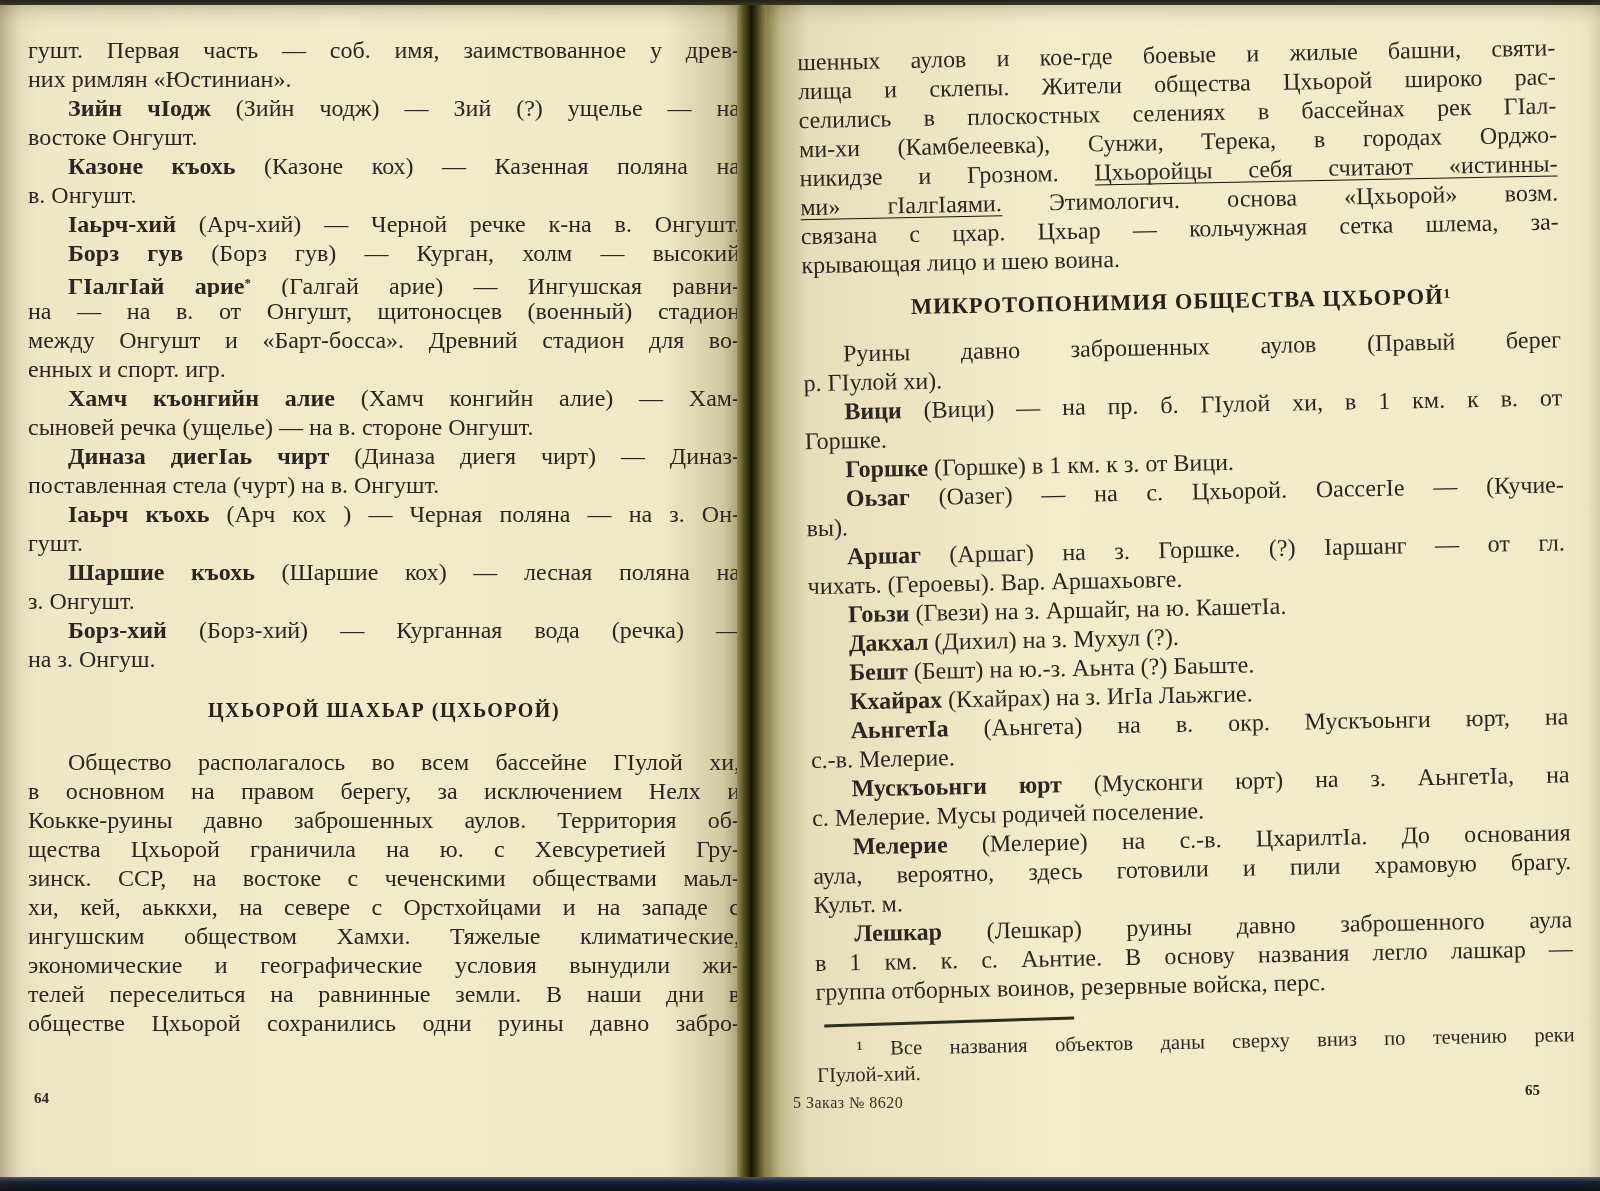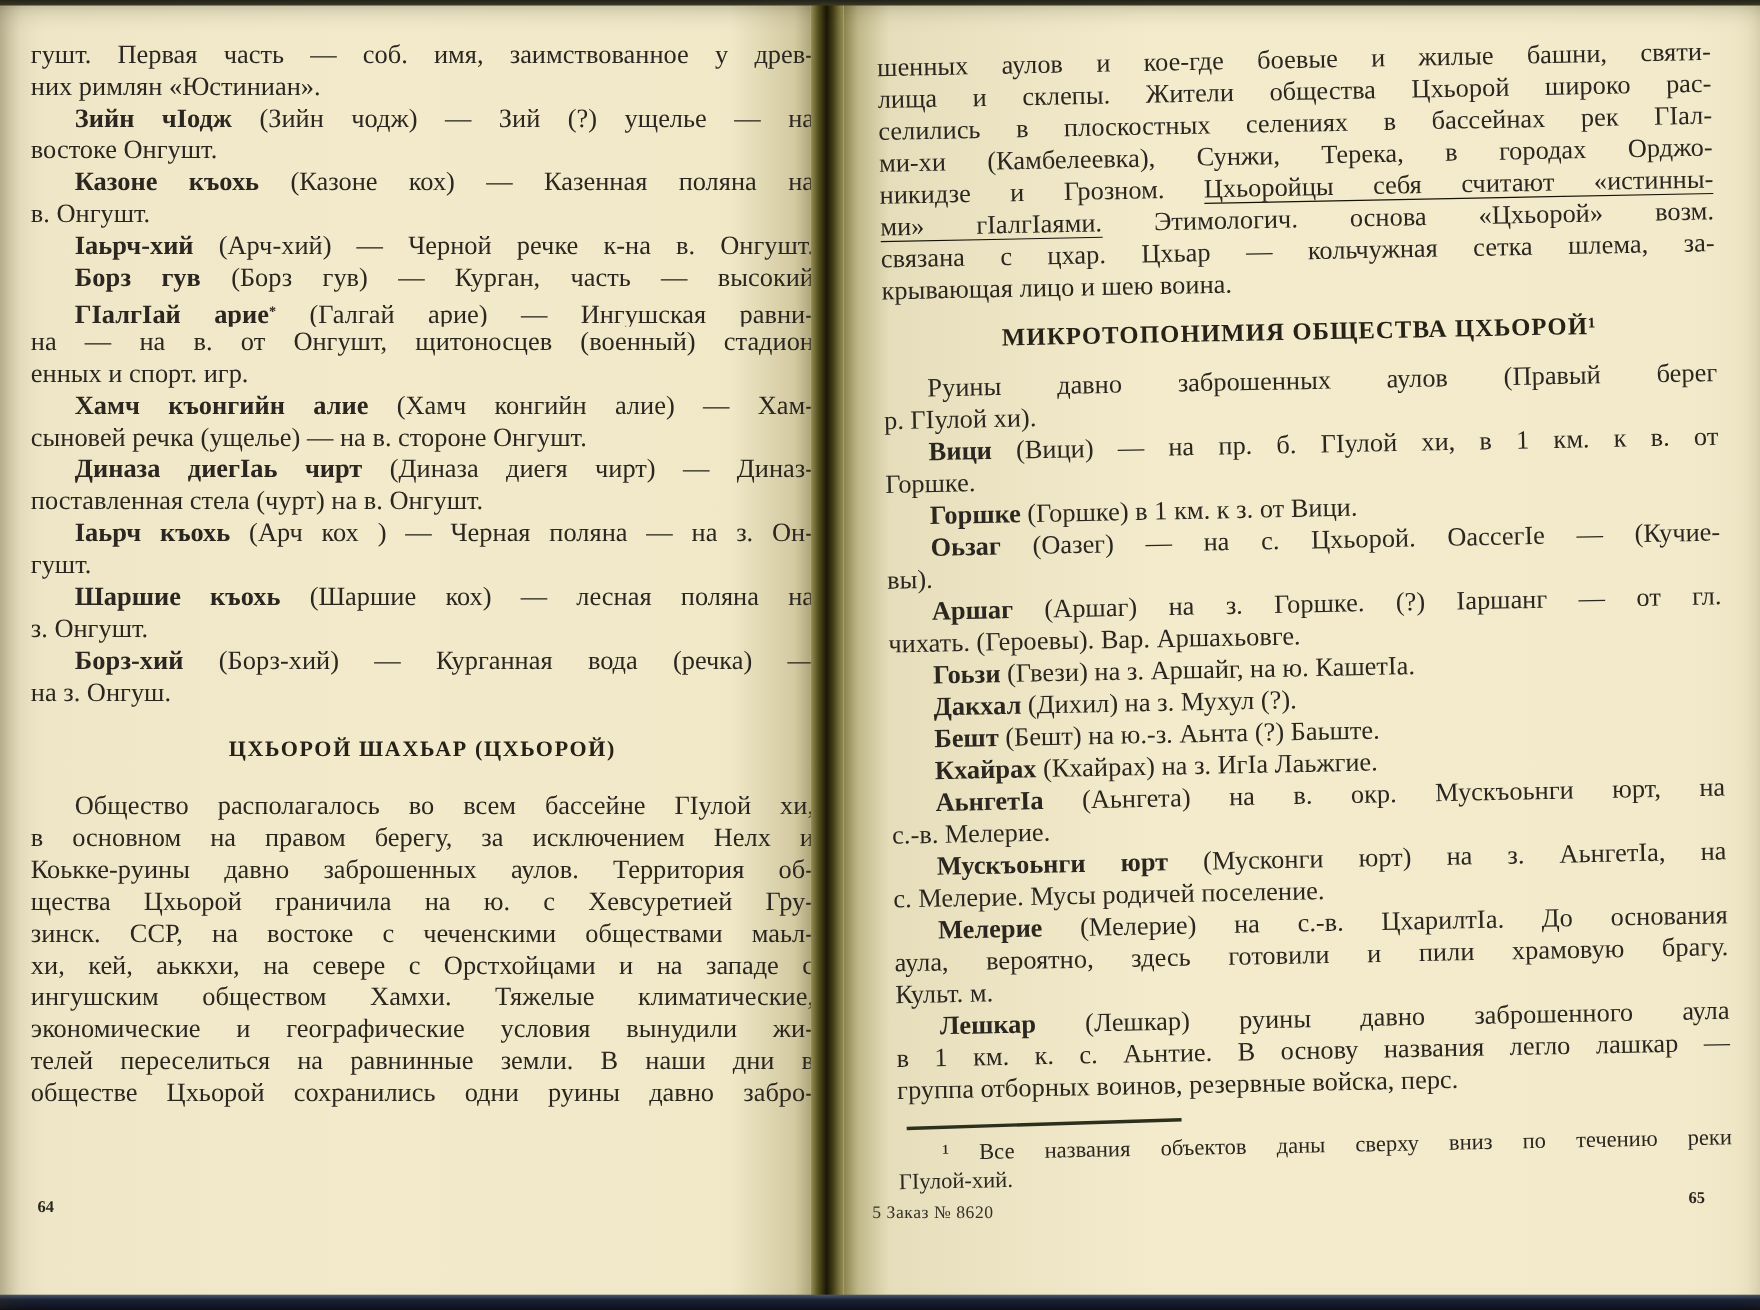--- a/index.html
+++ b/index.html
@@ -41,21 +41,21 @@
     background-image:linear-gradient(#161208,#161208);
     background-size:100% 5px;background-position:0 25px;background-repeat:no-repeat;
   }
   .heading{font-weight:700;text-align:center;letter-spacing:1.5px;color:#262218;}
   .heading.lh{font-size:20px;line-height:32px;margin:20px 0 22px 0;}
   .heading.rh{font-size:22.5px;line-height:30px;margin:14px 0 16px 0;letter-spacing:1px;}
   .fnrule{width:250px;height:3px;background:#2c2f1c;margin:16px 0 10px 8px;transform:rotate(-.7deg);}
   .text .tl.fn{font-size:20.5px;height:26px;line-height:26px;}
   .pagenum{position:absolute;font-weight:700;font-size:15px;color:#2b2720;}
   .pn-left{left:34px;top:1090px;}
-  .pn-right{right:50px;top:1082px;}
+  .pn-right{right:60px;top:1082px;}
   .imprint{position:absolute;left:26px;top:1094px;font-size:16px;letter-spacing:.5px;color:#35302a;}
   
   #stage:after{
     content:"";position:absolute;inset:0;pointer-events:none;
     box-shadow:inset 24px 0 40px -28px rgba(60,50,20,.5), inset -14px 0 30px -24px rgba(60,50,20,.35);
   }
 </style>
 </head>
 <body>
 
@@ -63,23 +63,24 @@
 
   <div class="page left">
     <div class="text lp" id="lp-text">
         <div class="tl j"><span>гушт. Первая часть — соб. имя, заимствованное у древ-</span></div>
         <div class="tl"><span>них римлян «Юстиниан».</span></div>
         <div class="tl j ind"><span class="b">Зийн чIодж</span><span> (Зийн чодж) — Зий (?) ущелье — на</span></div>
         <div class="tl"><span>востоке Онгушт.</span></div>
         <div class="tl j ind"><span class="b">Казоне къохь</span><span> (Казоне кох) — Казенная поляна на</span></div>
         <div class="tl"><span>в. Онгушт.</span></div>
         <div class="tl j ind"><span class="b">Iаьрч-хий</span><span> (Арч-хий) — Черной речке к-на в. Онгушт.</span></div>
-        <div class="tl j ind"><span class="b">Борз гув</span><span> (Борз гув) — Курган, часть — высокий</span></div>
+        <div class="tl j ind"><span class="b">Борз гув</span><span> (Борз гув) — Курган, холм — высокий</span></div>
         <div class="tl j ind"><span class="b">ГIалгIай арие</span><span class="b sup">*</span><span> (Галгай арие) — Ингушская равни-</span></div>
         <div class="tl j"><span>на — на в. от Онгушт, щитоносцев (военный) стадион</span></div>
+        <div class="tl j"><span>между Онгушт и «Барт-босса». Древний стадион для во-</span></div>
         <div class="tl"><span>енных и спорт. игр.</span></div>
         <div class="tl j ind"><span class="b">Хамч къонгийн алие</span><span> (Хамч конгийн алие) — Хам-</span></div>
         <div class="tl"><span>сыновей речка (ущелье) — на в. стороне Онгушт.</span></div>
         <div class="tl j ind"><span class="b">Диназа диегIаь чирт</span><span> (Диназа диегя чирт) — Диназ-</span></div>
         <div class="tl"><span>поставленная стела (чурт) на в. Онгушт.</span></div>
         <div class="tl j ind"><span class="b">Iаьрч къохь</span><span> (Арч кох ) — Черная поляна — на з. Он-</span></div>
         <div class="tl"><span>гушт.</span></div>
         <div class="tl j ind"><span class="b">Шаршие къохь</span><span> (Шаршие кох) — лесная поляна на</span></div>
         <div class="tl"><span>з. Онгушт.</span></div>
         <div class="tl j ind"><span class="b">Борз-хий</span><span> (Борз-хий) — Курганная вода (речка) —</span></div>

